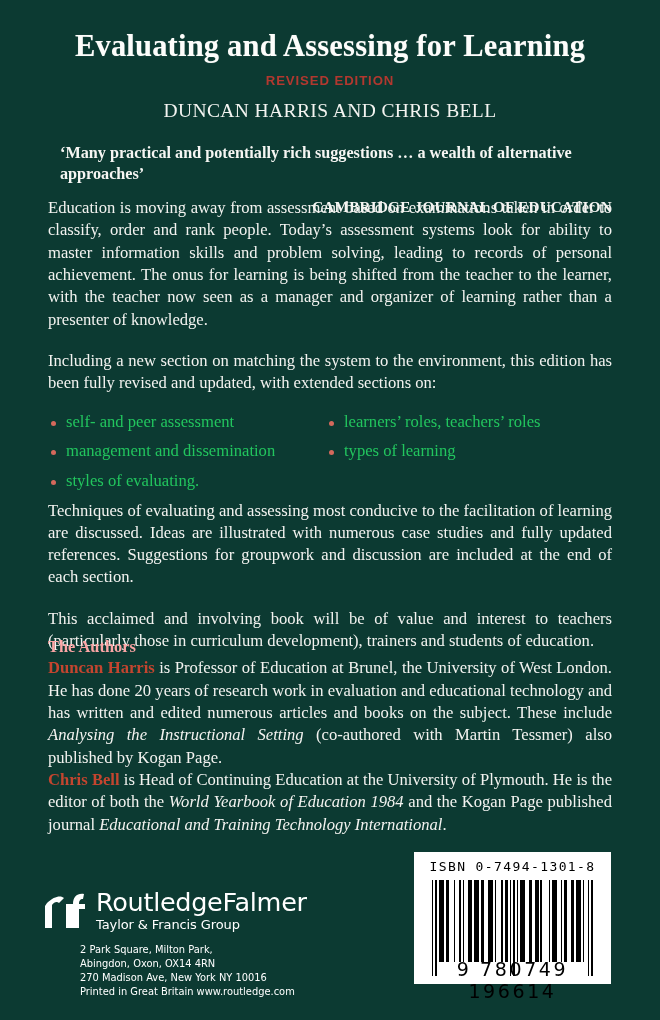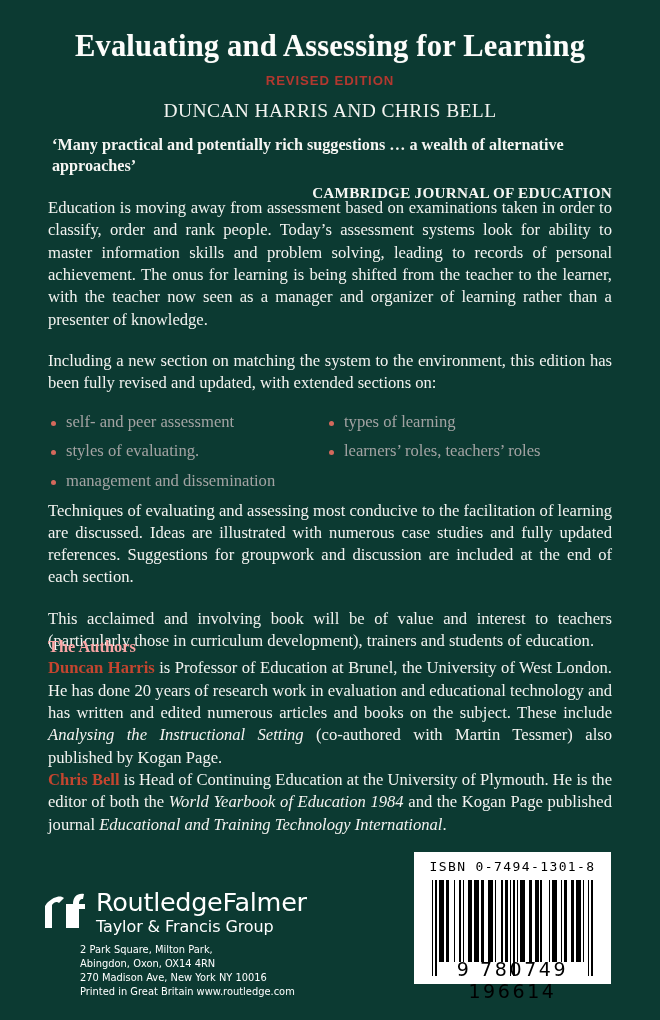--- a/index.html
+++ b/index.html
@@ -62,21 +62,21 @@
     left: 48px;
     top: 131px;
     width: 564px;
   }
   .quote-text {
     font-family: "Liberation Serif", serif;
     font-weight: bold;
     font-size: 16.2px;
     line-height: 1.32;
     color: #f6f6f3;
-    margin: 4px;
+    margin: 12px;
   }
   .quote-source {
     margin-top: 6px;
     text-align: right;
     font-family: "Liberation Serif", serif;
     font-weight: bold;
     font-size: 15.2px;
     letter-spacing: 0.25px;
     color: #f6f6f3;
   }
@@ -109,21 +109,21 @@
     top: 0;
   }
   .bullet-col.left  { left: 2px;  width: 280px; }
   .bullet-col.right { left: 280px; width: 280px; }
   .bullet-item {
     position: relative;
     padding-left: 16px;
     font-family: "Liberation Serif", serif;
     font-size: 16.6px;
     line-height: 1.0;
-    color: #a3a3a3;
+    color: #22c55e;
     margin-bottom: 13px;
     white-space: nowrap;
   }
   .bullet-item::before {
     content: "";
     position: absolute;
     left: 1px;
     top: 7px;
     width: 5px;
     height: 5px;
@@ -183,21 +183,21 @@
   }
   .logo-name {
     font-family: "DejaVu Sans", sans-serif;
     font-size: 25.5px;
     letter-spacing: -0.3px;
     color: #ffffff;
     line-height: 1.02;
   }
   .logo-sub {
     font-family: "DejaVu Sans", sans-serif;
-    font-size: 16px;
+    font-size: 13px;
     letter-spacing: -0.1px;
     color: #ffffff;
     line-height: 1.1;
     margin-top: 3px;
   }
   .address {
     margin-top: 7px;
     margin-left: 36px;
     font-family: "DejaVu Sans", sans-serif;
     font-size: 9.9px;
@@ -273,26 +273,26 @@
     <div class="quote-source">CAMBRIDGE JOURNAL OF EDUCATION</div>
   </div>
 
   <div class="body-copy">
     <p class="para">Education is moving away from assessment based on examinations taken in order to classify, order and rank people. Today’s assessment systems look for ability to master information skills and problem solving, leading to records of personal achievement. The onus for learning is being shifted from the teacher to the learner, with the teacher now seen as a manager and organizer of learning rather than a presenter of knowledge.</p>
     <p class="para">Including a new section on matching the system to the environment, this edition has been fully revised and updated, with extended sections on:</p>
 
     <div class="bullets">
       <div class="bullet-col left">
         <div class="bullet-item">self- and peer assessment</div>
+        <div class="bullet-item">management and dissemination</div>
         <div class="bullet-item">styles of evaluating.</div>
-        <div class="bullet-item">management and dissemination</div>
       </div>
       <div class="bullet-col right">
+        <div class="bullet-item">learners’ roles, teachers’ roles</div>
         <div class="bullet-item">types of learning</div>
-        <div class="bullet-item">learners’ roles, teachers’ roles</div>
       </div>
     </div>
 
     <p class="para">Techniques of evaluating and assessing most conducive to the facilitation of learning are discussed. Ideas are illustrated with numerous case studies and fully updated references. Suggestions for groupwork and discussion are included at the end of each section.</p>
     <p class="para">This acclaimed and involving book will be of value and interest to teachers (particularly those in curriculum development), trainers and students of education.</p>
   </div>
 
   <div class="authors-section">
     <div class="authors-heading">The Authors</div>
 

